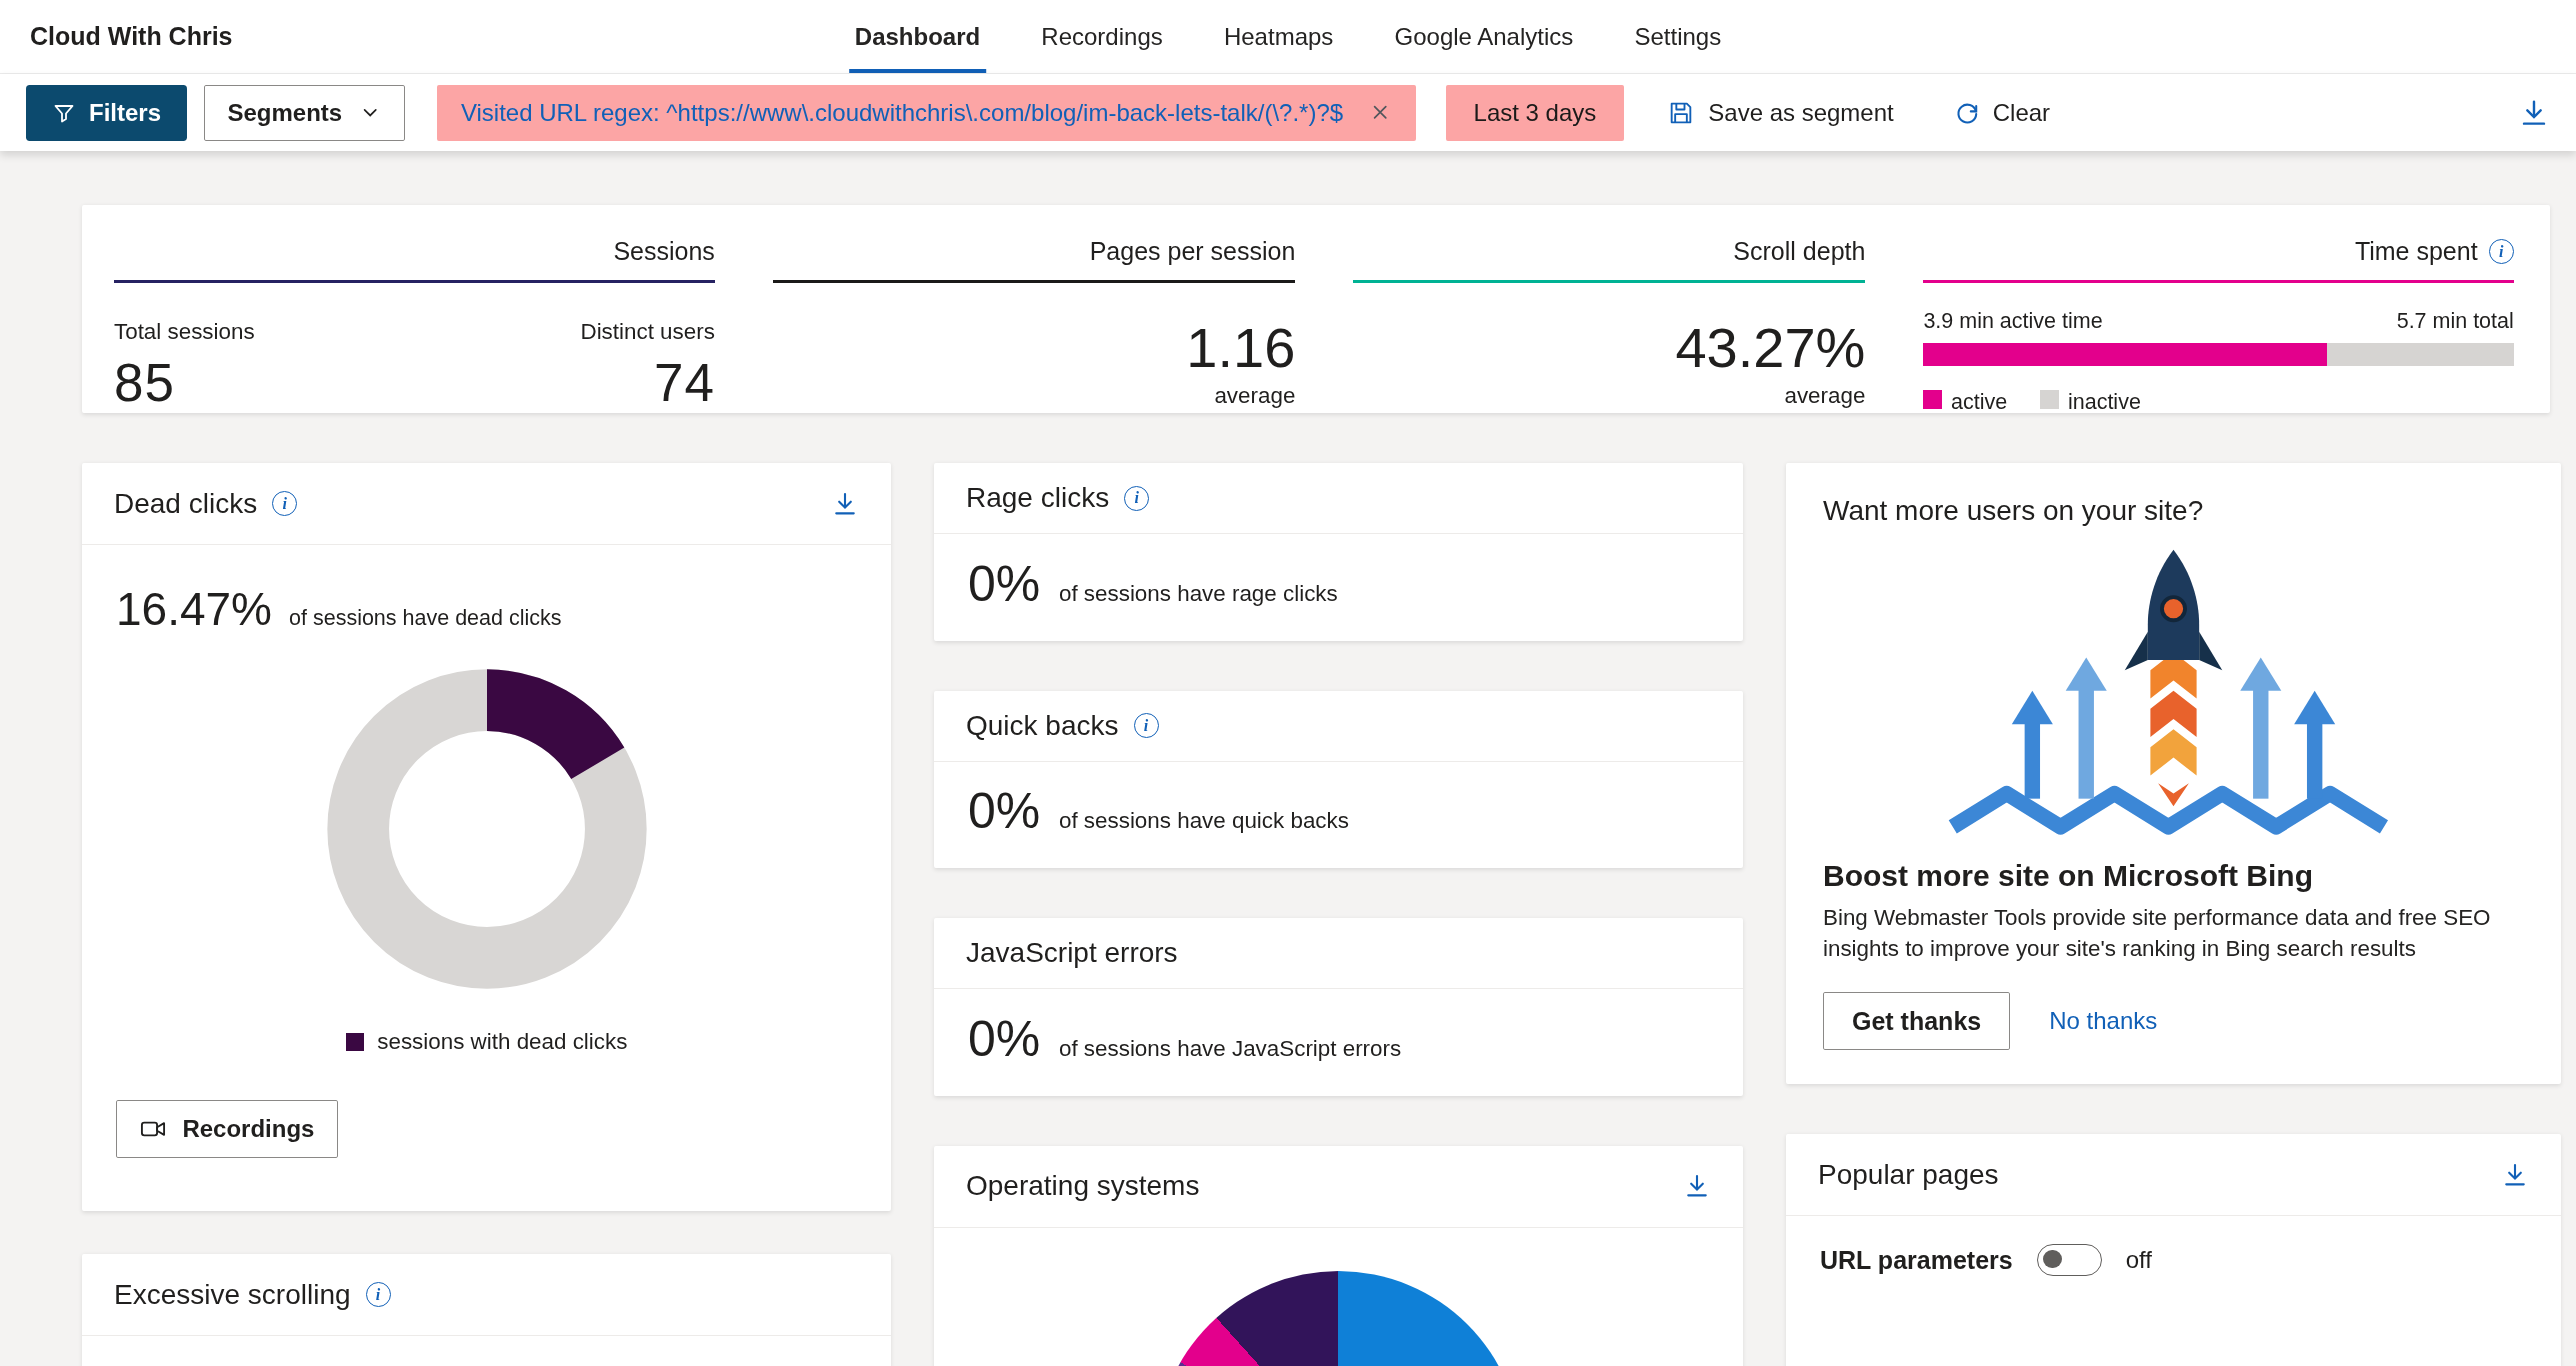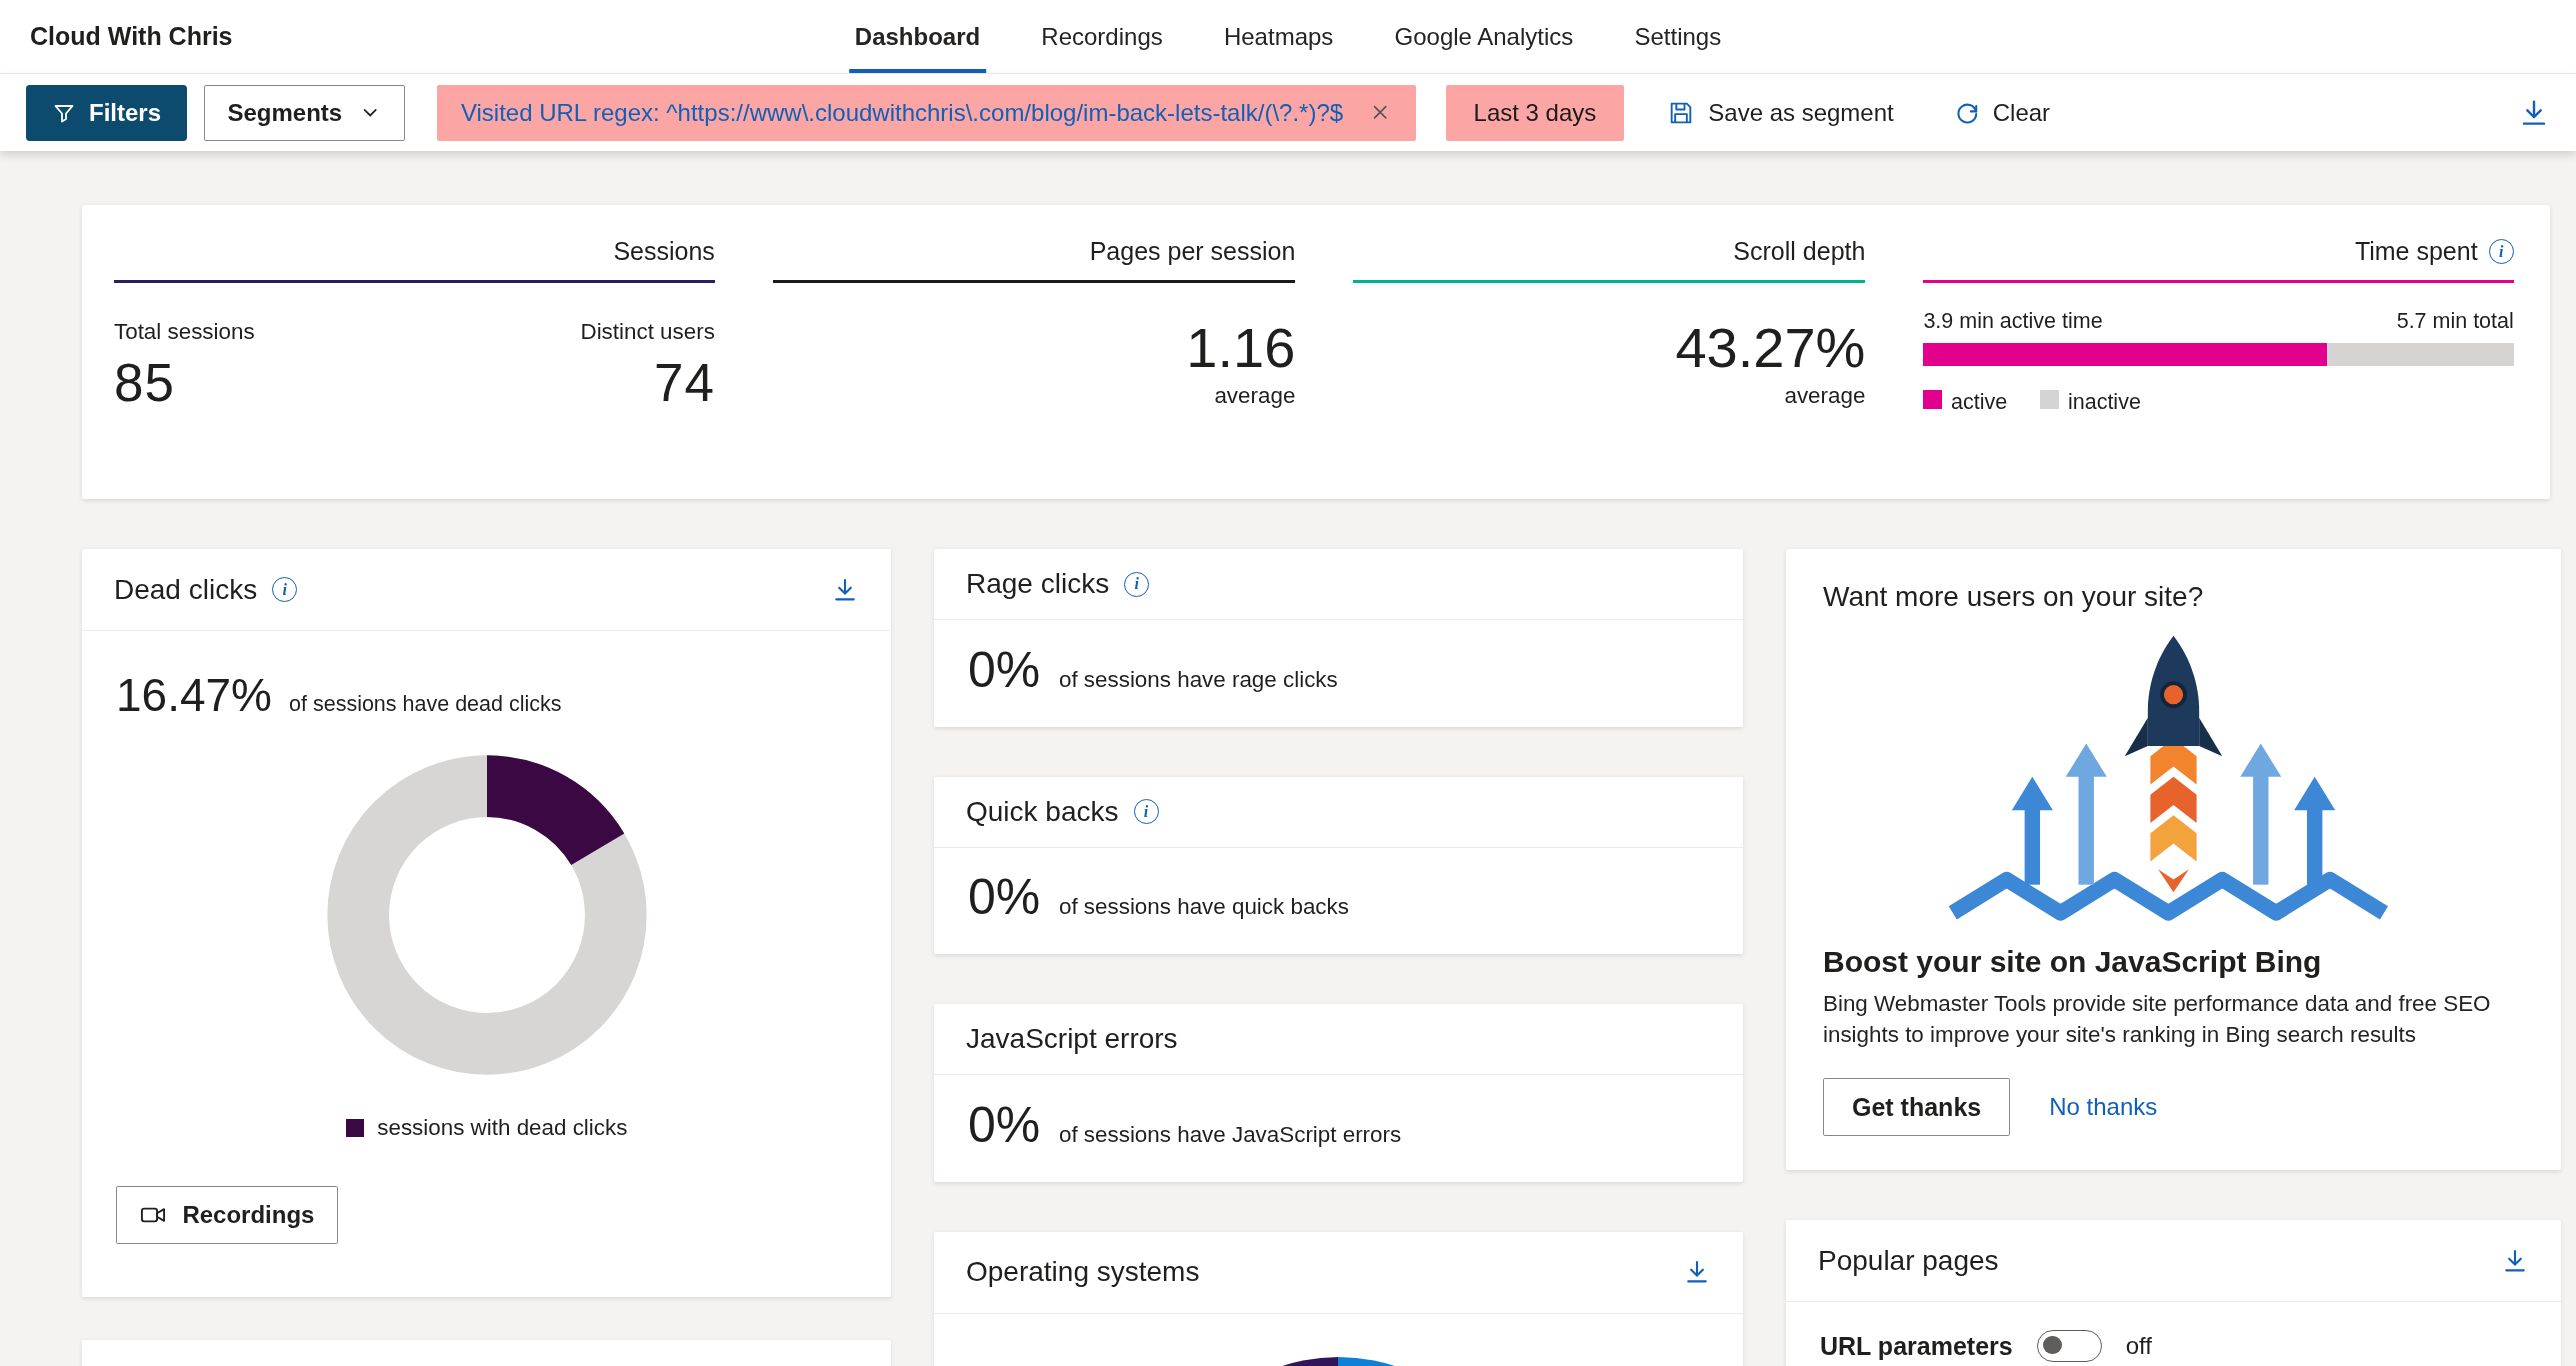--- a/index.html
+++ b/index.html
@@ -58,21 +58,21 @@
   .clear-tool { margin-left: 60px; }
   .export-main { margin-left: auto; background:none; border:none; color: #1160b7; cursor: pointer; display:inline-flex; }
   .ic { display: inline-block; }
   .ic svg { display: block; }
 
   
   .content { padding: 54px 15px 0 82px; }
 
   
   .summary-card {
-    background: #fff; height: 294px; margin-right: 11.2px;
+    background: #fff; height: 208px; margin-right: 11.2px;
     box-shadow: 0 1.9px 4.7px rgba(0,0,0,.10); border-radius: 1.9px;
     display: grid; grid-template-columns: 1.15fr 1fr 0.98fr 1.13fr; column-gap: 58px;
     padding: 32px 36px 0 32px;
   }
   .sum-title { font-size: 25px; text-align: right; }
   .sum-head-row { display: flex; justify-content: flex-end; align-items: center; gap: 11.2px; }
   .rule { height: 2.8px; margin-top: 14px; }
   .rule.navy { background: #262262; }
   .rule.black { background: #1b1a19; }
   .rule.teal { background: #00b294; }
@@ -425,21 +425,21 @@
             <path d="M162 130 L180 116 L198 130 L198 152 L180 138 L162 152 Z" fill="#e8622c"></path>
             <path d="M162 160 L180 146 L198 160 L198 182 L180 168 L162 182 Z" fill="#f2a33c"></path>
             <polygon points="168,188 180,206 192,188 180,196" fill="#e8622c"></polygon>
 
             <path d="M180 6 C194 24 200 46 200 64 L200 92 L160 92 L160 64 C160 46 166 24 180 6 Z" fill="#1d3a5c"></path>
             <path d="M160 70 L142 100 L160 92 Z" fill="#16304a"></path>
             <path d="M200 70 L218 100 L200 92 Z" fill="#16304a"></path>
             <circle cx="180" cy="52" r="9" fill="#e8622c" stroke="#12263a" stroke-width="3"></circle>
           </svg>
 
-          <div class="bing-heading">Boost your site on JavaScript Bing</div>
+          <div class="bing-heading">Boost more site on Microsoft Bing</div>
           <div class="bing-body">Bing Webmaster Tools provide site performance data and free SEO insights to improve your site's ranking in Bing search results</div>
           <div class="bing-actions">
             <button class="btn-get-started">Get thanks</button>
             <button class="no-thanks">No thanks</button>
           </div>
         </div>
 
         <div class="card pop-card">
           <div class="card-header">
             <div class="card-title">Popular pages</div>

